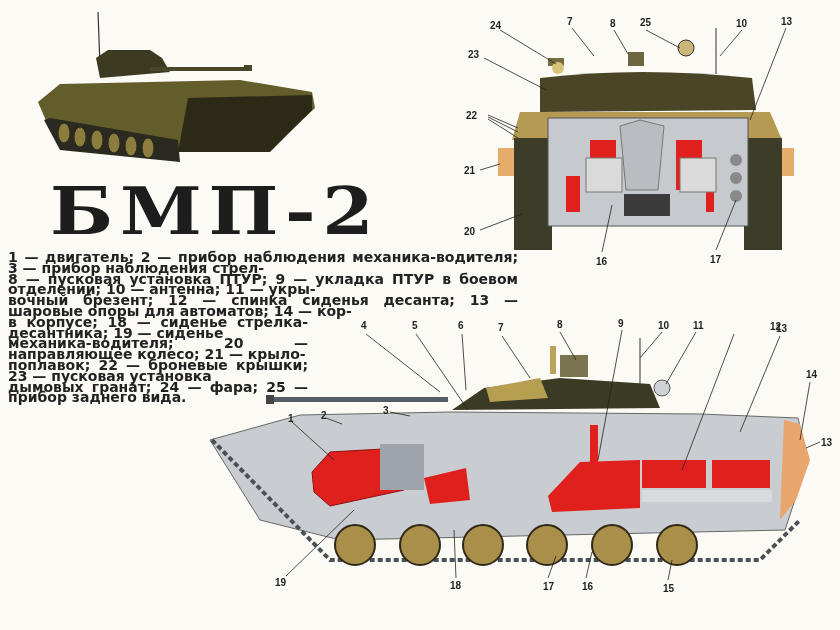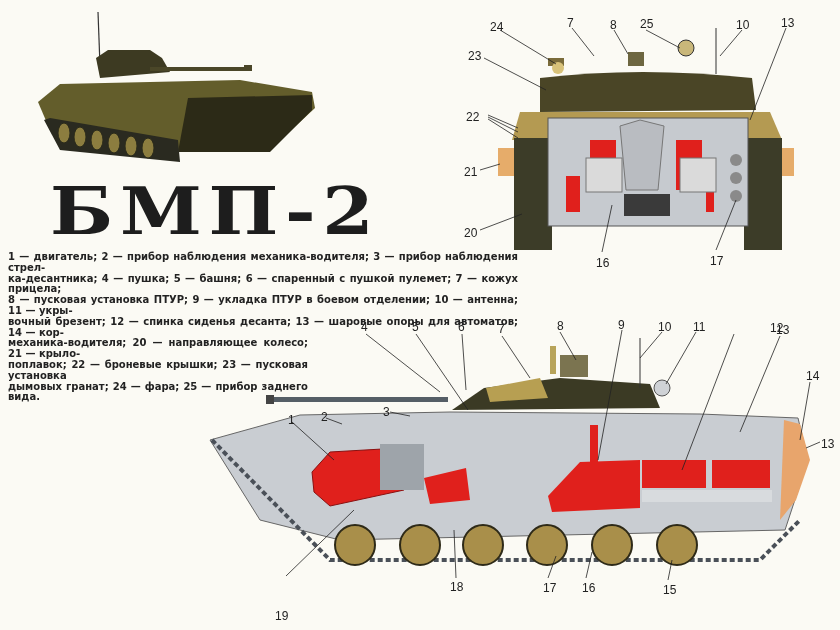--- a/index.html
+++ b/index.html
@@ -2,24 +2,24 @@
 <html><head>
 <meta charset="utf-8">
 <style>
   html, body { margin:0; padding:0; }
   body { width:840px; height:630px; background:#fbfaf4; position:relative; overflow:hidden;
          font-family:"DejaVu Sans", "Liberation Sans", sans-serif; color:#111; }
   .abs { position:absolute; }
   .title { left:50px; top:172px; font-family:"DejaVu Serif","Liberation Serif",serif;
            font-weight:900; font-size:66px; letter-spacing:6px; color:#1d1d1d;
            transform:scaleX(1.12); transform-origin:left top; }
-  .legend { left:8px; top:252px; width:300px; font-size:10px; line-height:10.8px;
+  .legend { left:8px; top:252px; width:300px; font-size:14px; line-height:10.8px;
             font-weight:bold; color:#222; text-align:justify; }
   .legend .wide { width:510px; display:block; }
-  .callout { font-size:12px; font-weight:normal; color:#222; font-family:"Liberation Sans",sans-serif; }
+  .callout { font-size:10px; font-weight:bold; color:#222; font-family:"Liberation Sans",sans-serif; }
   svg { position:absolute; left:0; top:0; }
 </style>
 </head>
 <body>
 
 <svg width="840" height="630" viewBox="0 0 840 630">
 
   <g>
     <line x1="98" y1="12" x2="100" y2="66" stroke="#333" stroke-width="1.2"></line>
     <path d="M96 58 L108 50 L150 50 L162 58 L170 72 L100 78 Z" fill="#3d3a22"></path>
@@ -141,23 +141,23 @@
       <line x1="586" y1="578" x2="592" y2="552"></line>
       <line x1="668" y1="580" x2="672" y2="560"></line>
     </g>
   </g>
 </svg>
 
 <div class="abs title">БМП-2</div>
 
 <div class="abs legend" style="width:500px;">
   <span class="wide">1 — двигатель; 2 — прибор наблюдения механика-водителя; 3 — прибор наблюдения стрел-</span>
-  <span class="wide">ка-десантника; 4 — пушка; 5 — башня; 6 — спаренный с пушкой пулемет; 7 — кожух прицела;</span>
   <span class="wide">8 — пусковая установка ПТУР; 9 — укладка ПТУР в боевом отделении; 10 — антенна; 11 — укры-</span>
   <span class="wide">вочный брезент; 12 — спинка сиденья десанта; 13 — шаровые опоры для автоматов; 14 — кор-</span>
+  <span style="display:block;width:300px">в корпусе; 18 — сиденье стрелка-десантника; 19 — сиденье</span>
   <span style="display:block;width:300px">механика-водителя; 20 — направляющее колесо; 21 — крыло-</span>
   <span style="display:block;width:300px">поплавок; 22 — броневые крышки; 23 — пусковая установка</span>
   <span style="display:block;width:300px">дымовых гранат; 24 — фара; 25 — прибор заднего вида.</span>
 </div>
 
 <div id="callouts">
     <span class="abs callout" style="left: 490px; top: 20px;">24</span>
     <span class="abs callout" style="left: 567px; top: 16px;">7</span>
     <span class="abs callout" style="left: 610px; top: 18px;">8</span>
     <span class="abs callout" style="left: 640px; top: 17px;">25</span>
@@ -177,18 +177,18 @@
     <span class="abs callout" style="left: 618px; top: 318px;">9</span>
     <span class="abs callout" style="left: 658px; top: 320px;">10</span>
     <span class="abs callout" style="left: 693px; top: 320px;">11</span>
     <span class="abs callout" style="left: 730px; top: 321px; margin-left: 40px;">12</span>
     <span class="abs callout" style="left: 776px; top: 323px;">13</span>
     <span class="abs callout" style="left: 806px; top: 369px;">14</span>
     <span class="abs callout" style="left: 821px; top: 437px;">13</span>
     <span class="abs callout" style="left: 288px; top: 413px;">1</span>
     <span class="abs callout" style="left: 321px; top: 410px;">2</span>
     <span class="abs callout" style="left: 383px; top: 405px;">3</span>
-    <span class="abs callout" style="left: 275px; top: 577px; margin-top: 32px;">19</span>
+    <span class="abs callout" style="left: 275px; top: 577px;">19</span>
     <span class="abs callout" style="left: 450px; top: 580px; text-align: right;">18</span>
     <span class="abs callout" style="left: 543px; top: 581px;">17</span>
     <span class="abs callout" style="left: 582px; top: 581px;">16</span>
     <span class="abs callout" style="left: 663px; top: 583px;">15</span>
   </div>
 
 </body></html>

